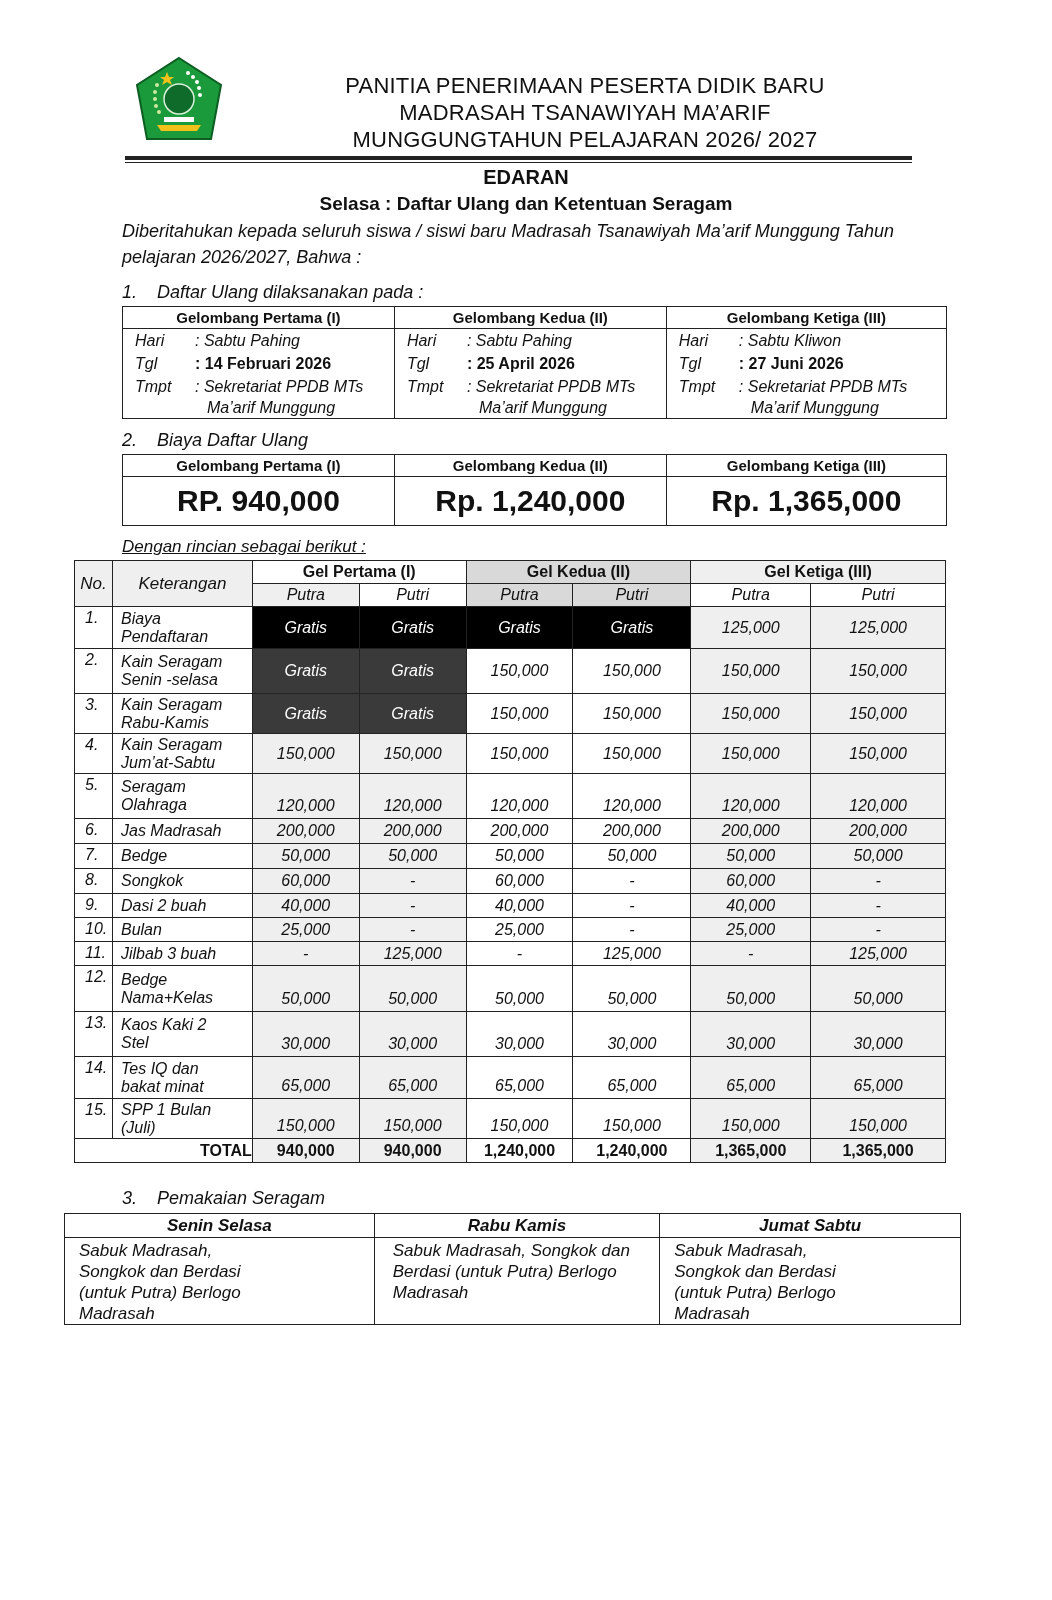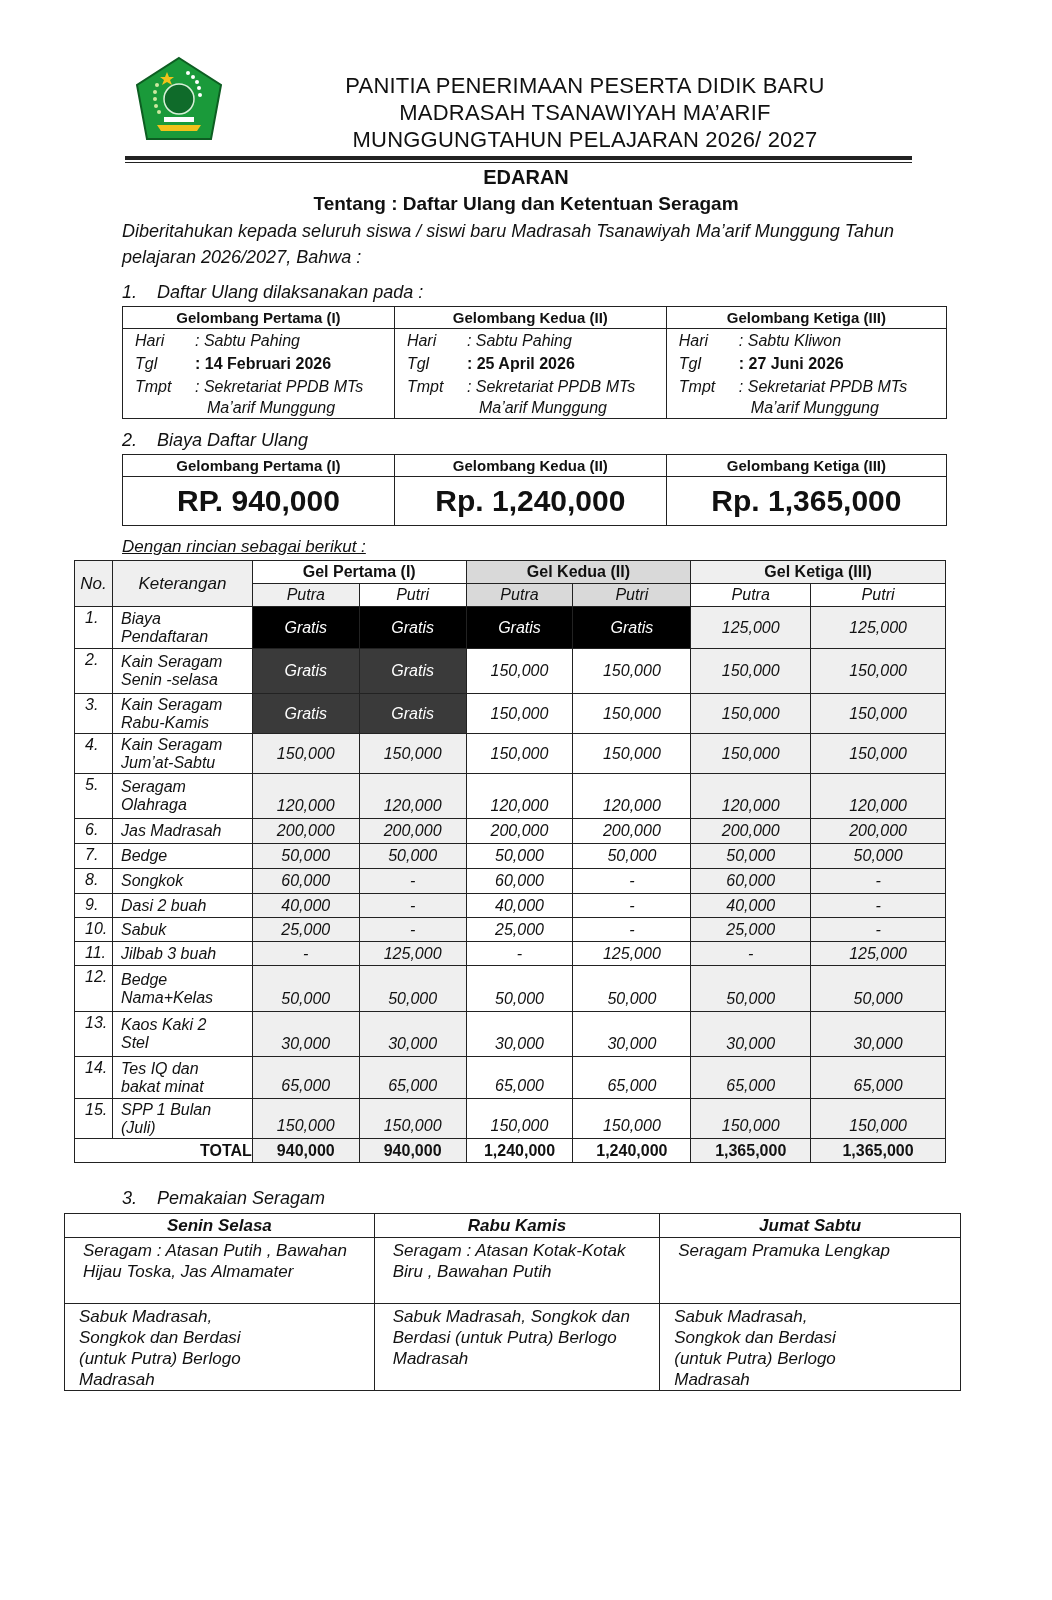--- a/index.html
+++ b/index.html
@@ -60,21 +60,21 @@
   </svg>
 </div>
 
 <div class="abs hdr" style="top:72px">PANITIA PENERIMAAN PESERTA DIDIK BARU</div>
 <div class="abs hdr" style="top:99px">MADRASAH TSANAWIYAH MA’ARIF</div>
 <div class="abs hdr" style="top:126px">MUNGGUNGTAHUN PELAJARAN 2026/ 2027</div>
 <div class="abs rule1"></div>
 <div class="abs rule2"></div>
 
 <div class="abs center" style="top:166px;font-size:20px">EDARAN</div>
-<div class="abs center" style="top:193px;font-size:19px">Tentang : Daftar Ulang dan Ketentuan Seragam</div>
+<div class="abs center" style="top:193px;font-size:19px">Selasa : Daftar Ulang dan Ketentuan Seragam</div>
 <div class="abs p" style="left:122px;top:221px">Diberitahukan kepada seluruh siswa / siswi baru Madrasah Tsanawiyah Ma’arif Munggung Tahun</div>
 <div class="abs p" style="left:122px;top:247px">pelajaran 2026/2027, Bahwa :</div>
 
 <div class="abs p" style="left:122px;top:282px;white-space:pre">1.    Daftar Ulang dilaksanakan pada :</div>
 
 <table class="sched" style="left:122px;top:306px;width:825px">
   <tbody>
       <tr>
     <th style="width:33%">Gelombang  Pertama  (I)</th>
     <th style="width:33%">Gelombang  Kedua  (II)</th>
@@ -287,21 +287,21 @@
         <td class="g">40,000</td>
         <td class="g">-</td>
         <td class="">40,000</td>
         <td class="">-</td>
         <td class="g">40,000</td>
         <td class="g">-</td>
       </tr>
       <tr style="height: 24px;">
         <td class="no">10.</td>
         <td class="ket">
-          <div>Sabuk</div>
+          <div>Bulan</div>
         </td>
         <td class="g">25,000</td>
         <td class="g">-</td>
         <td class="">25,000</td>
         <td class="">-</td>
         <td class="g">25,000</td>
         <td class="g">-</td>
       </tr>
       <tr style="height: 24px;">
         <td class="no">11.</td>
@@ -386,25 +386,20 @@
       <col style="width:310px">
       <col style="width:286px">
       <col style="width:301px">
     </colgroup>
   <tbody>
       <tr>
     <th>Senin Selasa</th>
     <th>Rabu Kamis</th>
     <th>Jumat Sabtu</th>
   </tr>
-  <tr style="height:66px">
-    <td>Seragam : Atasan Putih , Bawahan Hijau Toska, Jas Almamater</td>
-    <td>Seragam : Atasan Kotak-Kotak Biru , Bawahan Putih</td>
-    <td>Seragam Pramuka Lengkap</td>
-  </tr>
   <tr style="height:86px">
     <td style="padding-left:14px;width:180px">
           <div style="width:190px">Sabuk Madrasah, Songkok dan Berdasi (untuk Putra) Berlogo Madrasah</div>
         </td>
     <td>Sabuk Madrasah, Songkok dan Berdasi (untuk Putra) Berlogo Madrasah</td>
     <td style="padding-left:14px">
           <div style="width:190px">Sabuk Madrasah, Songkok dan Berdasi (untuk Putra) Berlogo Madrasah</div>
         </td>
   </tr>
 </tbody>

